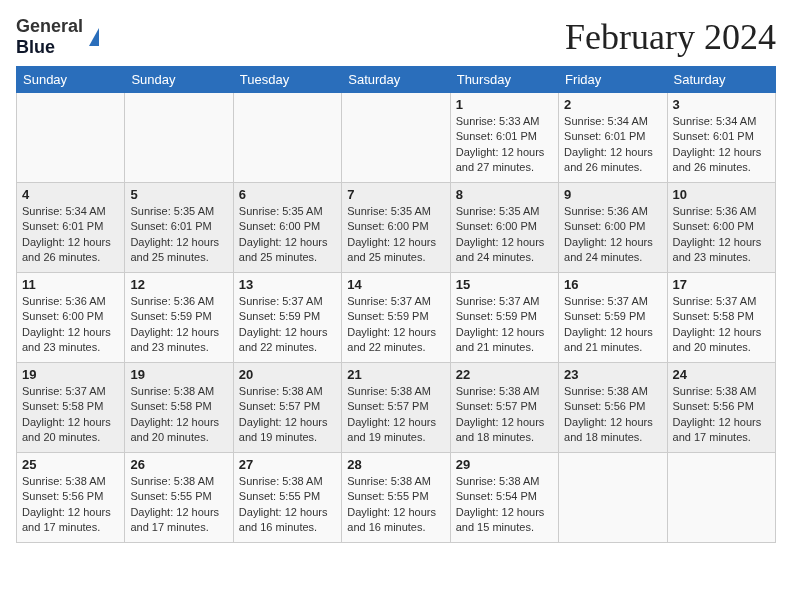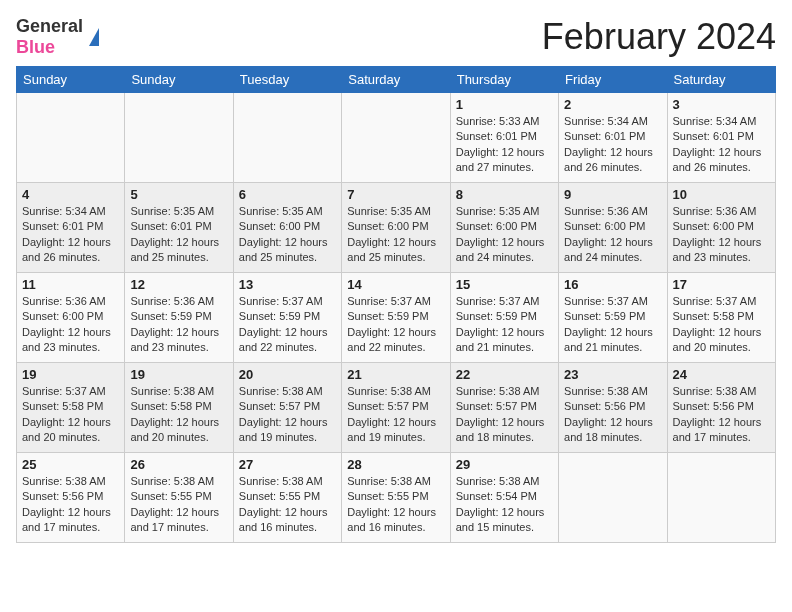--- a/index.html
+++ b/index.html
@@ -15,28 +15,28 @@
       justify-content: space-between;
       align-items: flex-start;
       margin-bottom: 8px;
     }
     .logo {
       display: flex;
       align-items: center;
       gap: 4px;
     }
     .logo-text-general { font-size: 18px; font-weight: bold; color: #333; }
-    .logo-text-blue { font-size: 18px; font-weight: bold; color: #ec4899; }
+    .logo-text-blue { font-size: 18px; font-weight: bold; color: #0f172a; }
     .logo-triangle {
       width: 0; height: 0;
       border-left: 10px solid transparent;
       border-bottom: 18px solid #2a6ebb;
       margin-left: 2px;
     }
-    .title-block { text-align: left; }
+    .title-block { text-align: left; font-family: Liberation Serif, serif; }
     .month-title { font-size: 36px; font-weight: 300; color: #222; }
     .location-title { font-size: 16px; color: #444; }
     table {
       width: 100%;
       border-collapse: collapse;
       font-size: 11px;
       padding-left: 20px;
     }
     thead tr th {
       background-color: #2a6ebb;

